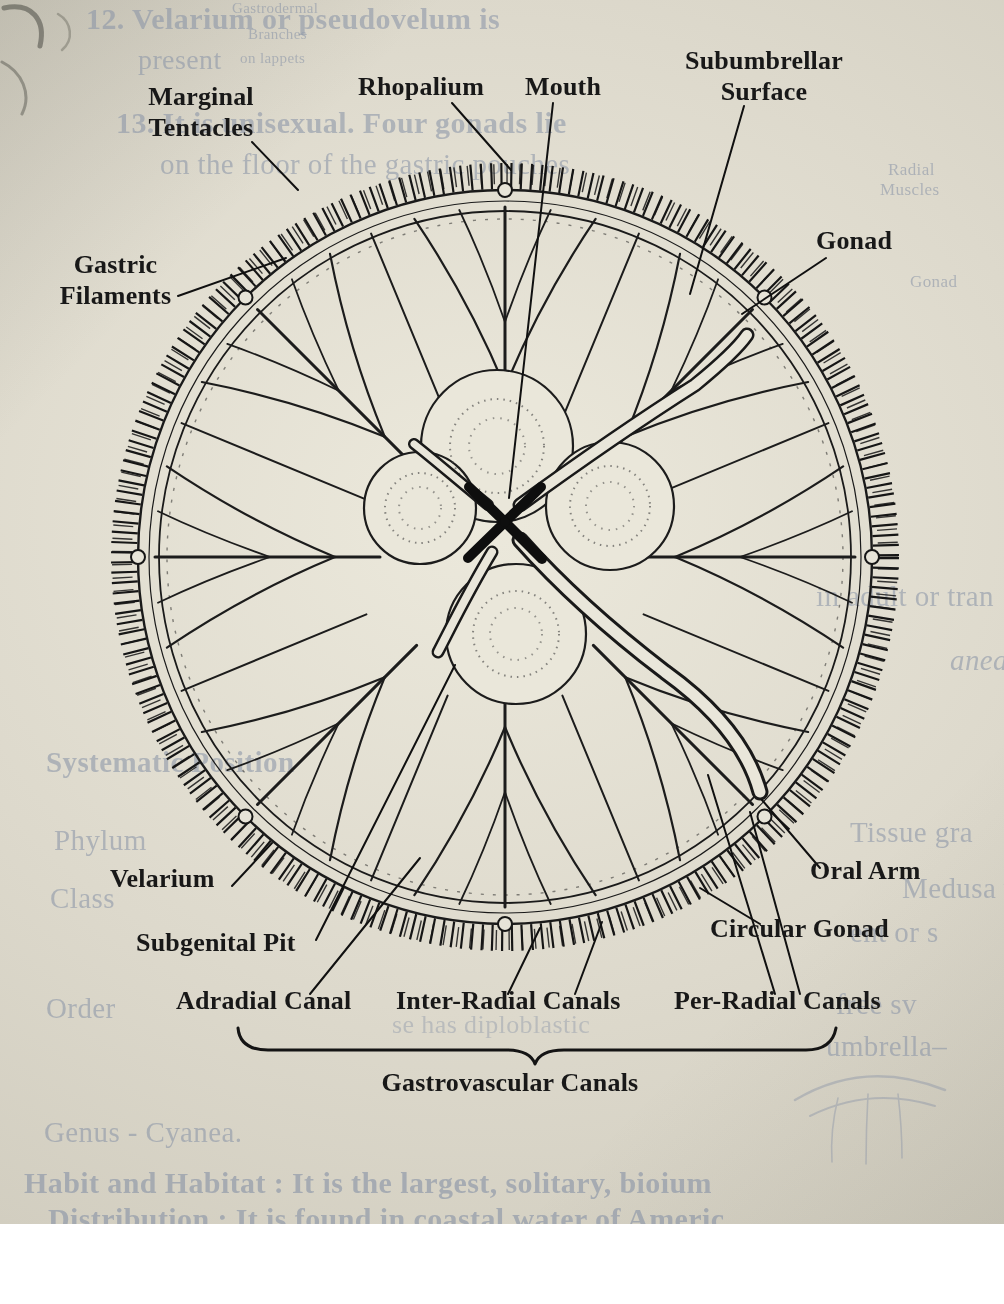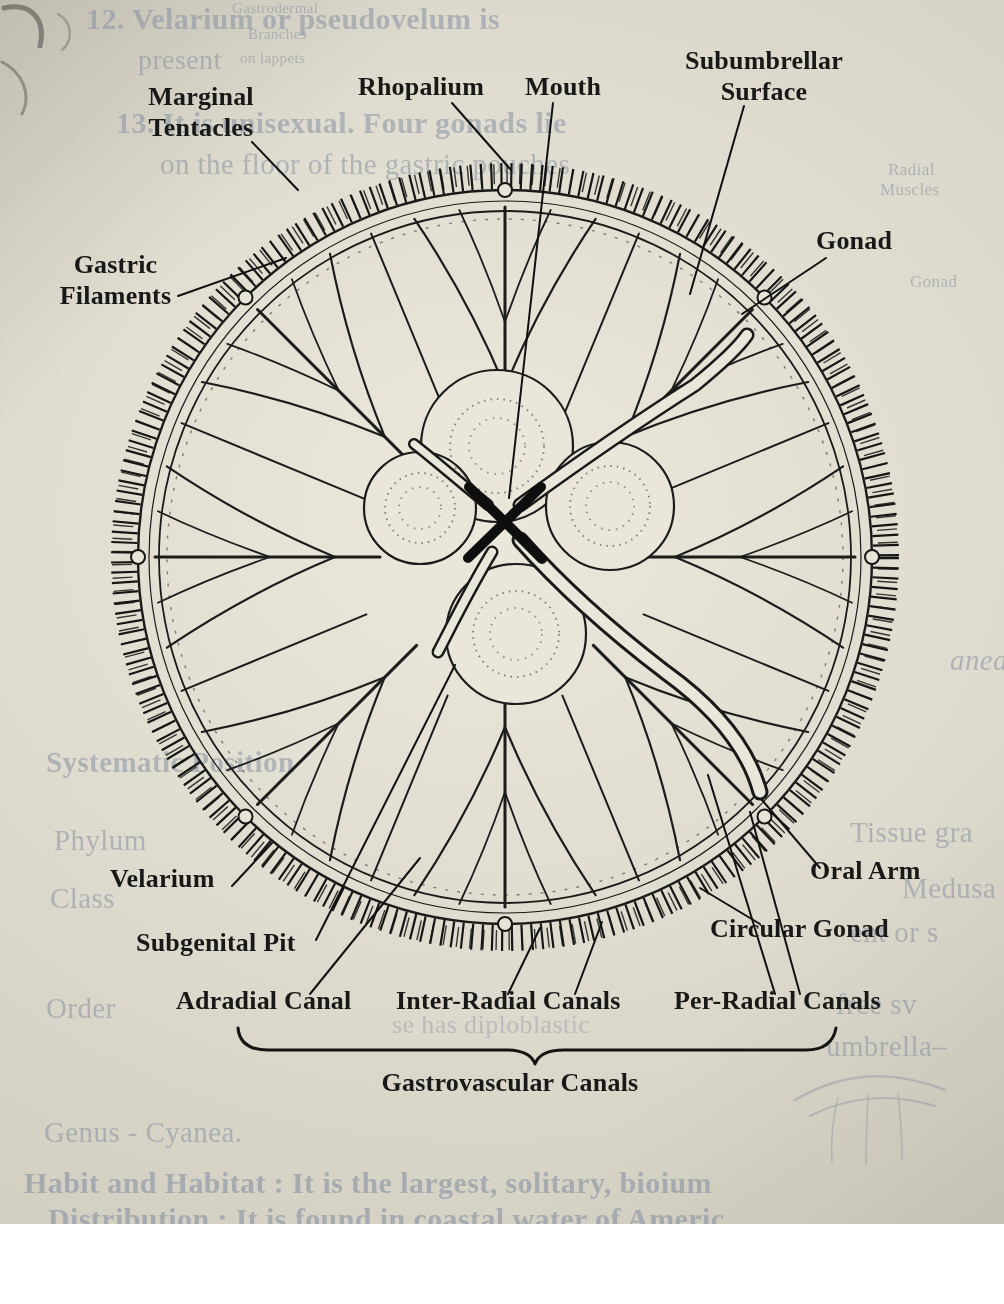--- a/index.html
+++ b/index.html
@@ -52,20 +52,21 @@
   <div class="bleed bold" style="left:86px;top:2px;font-size:30px">12. Velarium or pseudovelum is</div>
   <div class="bleed" style="left:138px;top:44px;font-size:28px">present</div>
   <div class="bleed bold" style="left:116px;top:106px;font-size:30px">13. It is unisexual. Four gonads lie</div>
   <div class="bleed" style="left:160px;top:148px;font-size:29px">on the floor of the gastric pouches</div>
   <div class="bleed" style="left:232px;top:0px;font-size:15px">Gastrodermal</div>
   <div class="bleed" style="left:248px;top:26px;font-size:15px">Branches</div>
   <div class="bleed" style="left:240px;top:50px;font-size:15px">on lappets</div>
   <div class="bleed" style="left:888px;top:160px;font-size:17px">Radial</div>
   <div class="bleed" style="left:880px;top:180px;font-size:17px">Muscles</div>
   <div class="bleed" style="left:910px;top:272px;font-size:17px">Gonad</div>
+  <div class="bleed" style="left:816px;top:580px;font-size:29px">in adult or tran</div>
   <div class="bleed it" style="left:918px;top:644px;font-size:29px">anea.</div>
   <div class="bleed bold" style="left:46px;top:746px;font-size:29px">Systematic Position</div>
   <div class="bleed" style="left:850px;top:816px;font-size:29px">Tissue gra</div>
   <div class="bleed" style="left:54px;top:824px;font-size:29px">Phylum</div>
   <div class="bleed" style="left:50px;top:882px;font-size:29px">Class</div>
   <div class="bleed" style="left:902px;top:872px;font-size:29px">Medusa w</div>
   <div class="bleed" style="left:850px;top:916px;font-size:29px">ent or s</div>
   <div class="bleed" style="left:46px;top:992px;font-size:29px">Order</div>
   <div class="bleed" style="left:836px;top:988px;font-size:29px">free sv</div>
   <div class="bleed" style="left:392px;top:1010px;font-size:26px;opacity:.4">se has diploblastic</div>

